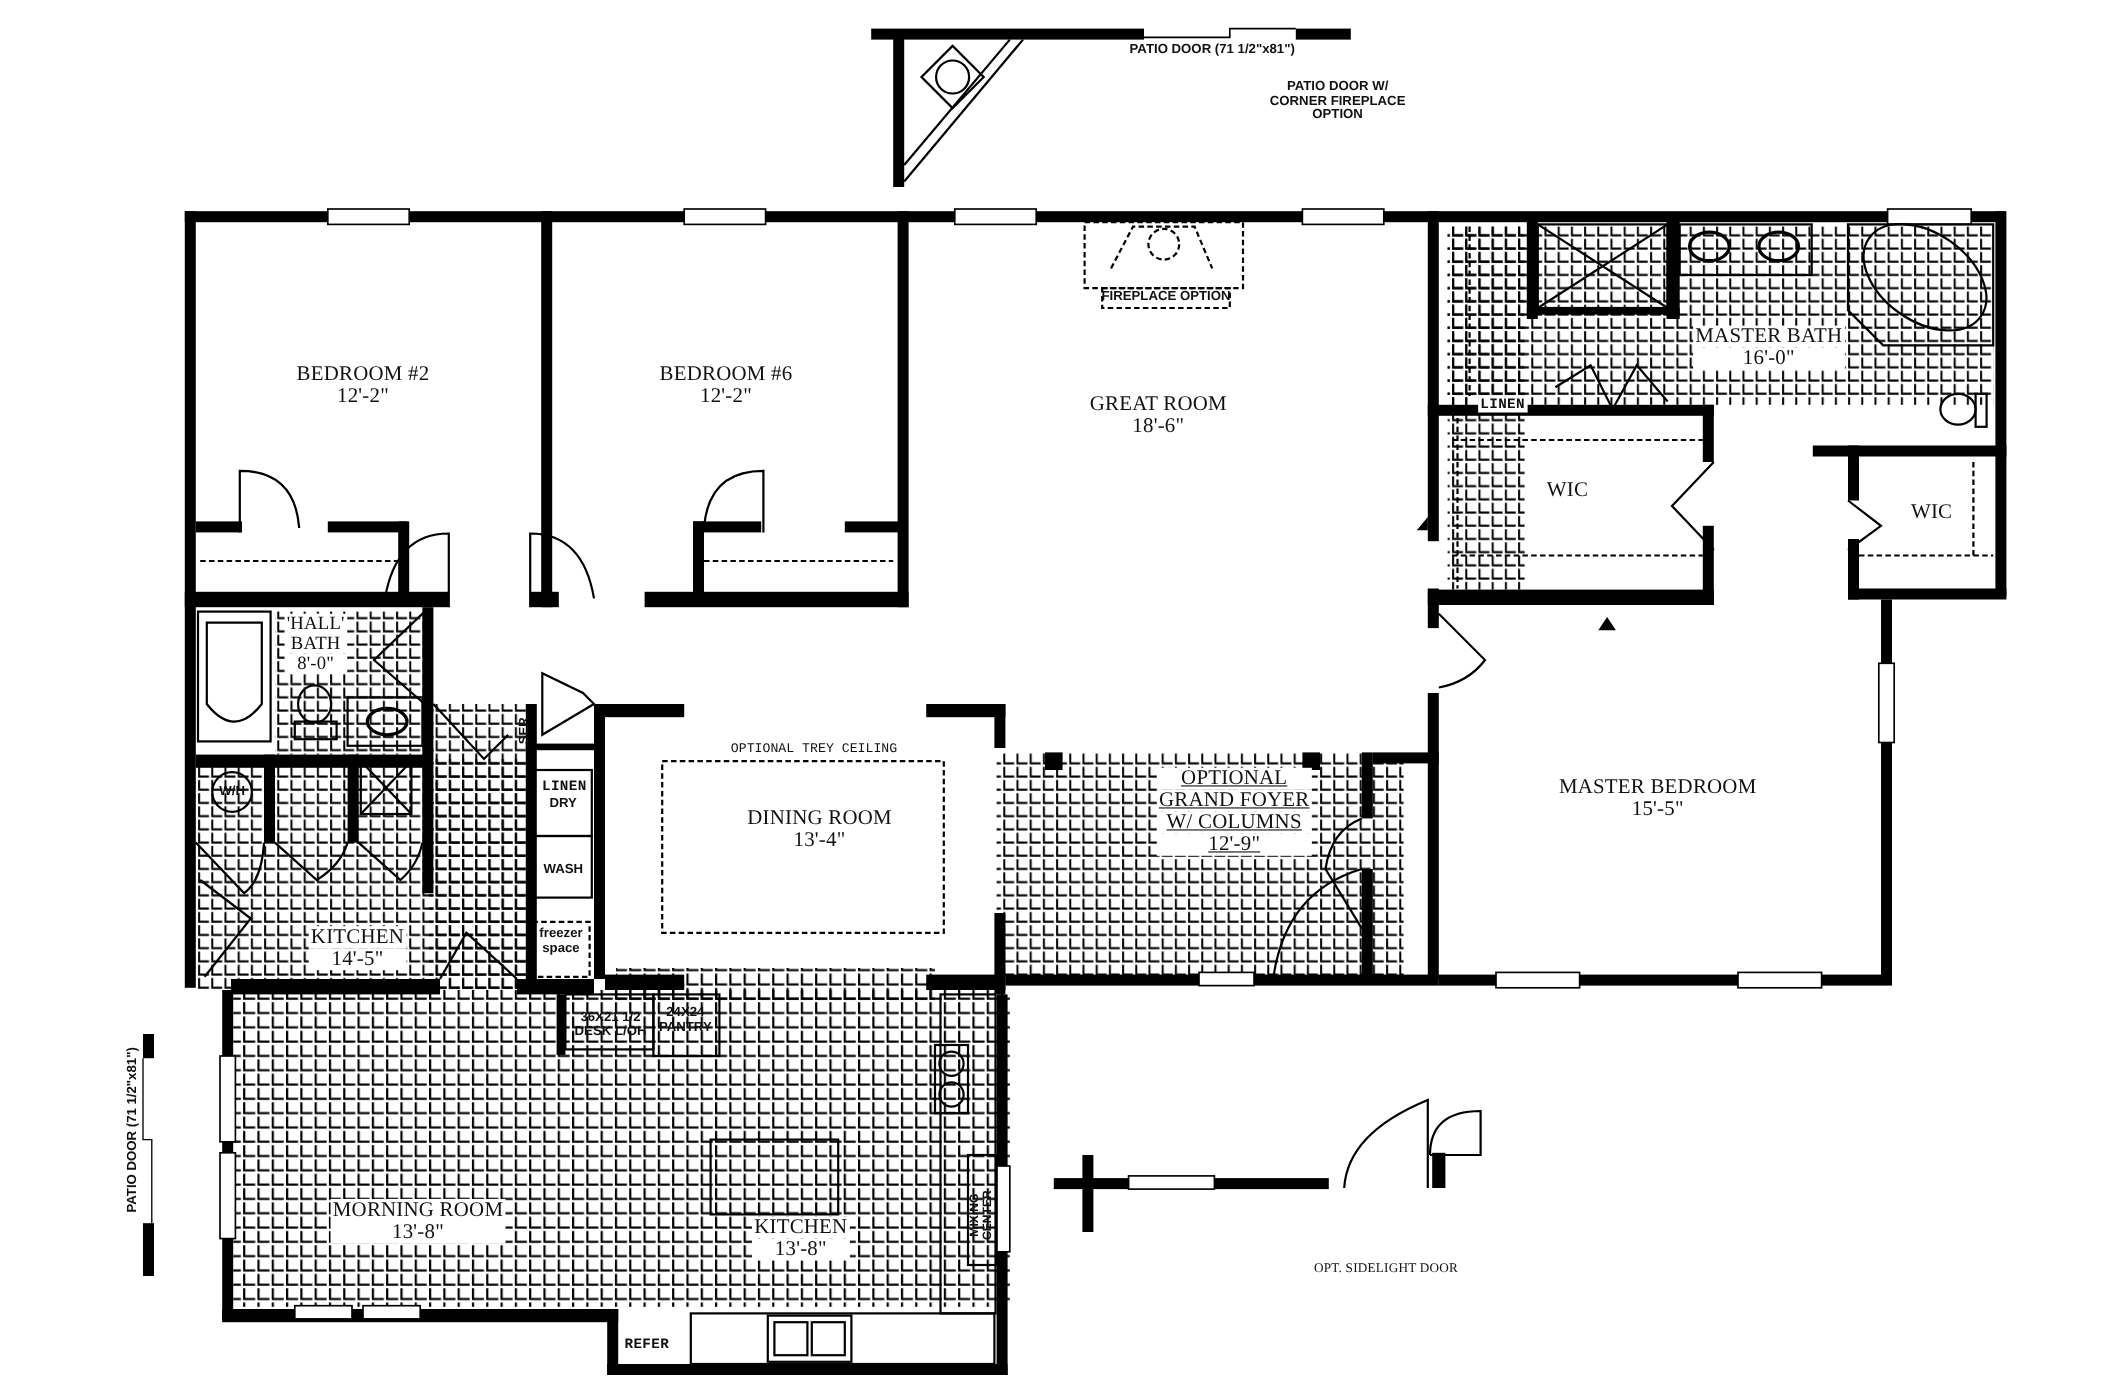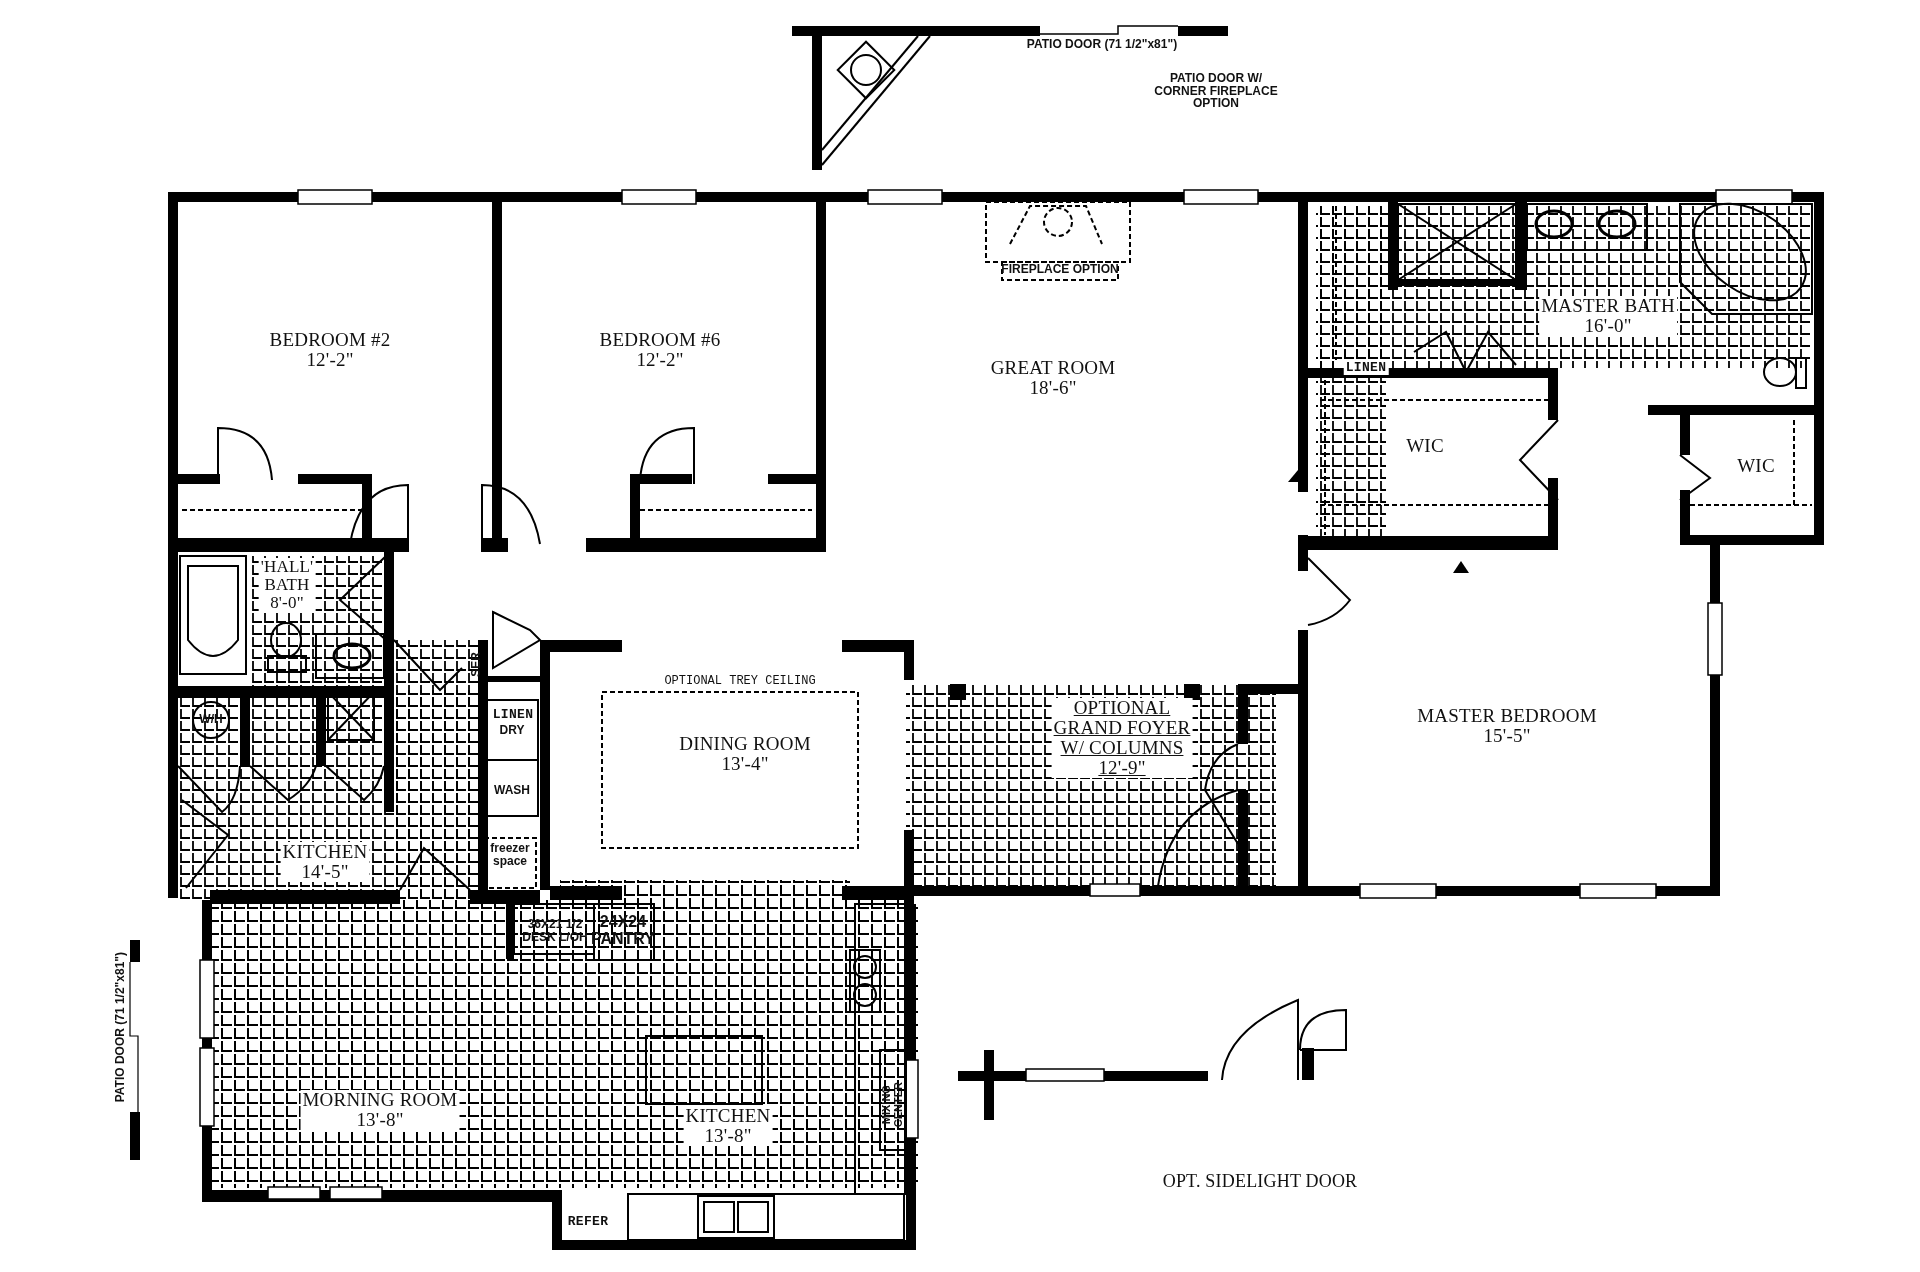--- a/index.html
+++ b/index.html
@@ -322,32 +322,32 @@
 <div class="lbl cad-sm" style="left:512px;top:784px;">WASH</div>
 <div class="lbl" style="left:510px;top:842px;font-family:'Liberation Sans',sans-serif;font-size:12px;font-weight:bold;">
   <div>freezer</div>
   <div>space</div>
 </div>
 <div class="lbl cad-sm" style="left:211px;top:713px;">W/H</div>
 <div class="lbl" style="left:555px;top:918px;font-family:'Liberation Sans',sans-serif;font-size:12px;font-weight:bold;">
   <div>36X21 1/2</div>
   <div>DESK L/OH</div>
 </div>
-<div class="lbl" style="left:623px;top:914px;font-family:'Liberation Sans',sans-serif;font-size:16px;font-weight:bold;">
+<div class="lbl" style="left:623px;top:914px;font-family:'Liberation Sans',sans-serif;font-size:12px;font-weight:bold;">
   <div>24X24</div>
   <div>PANTRY</div>
 </div>
 <div class="lbl cad" style="left:588px;top:1172px;background:#fff;padding:0 3px;">REFER</div>
 <div class="lbl vert" style="left:880px;top:1082px;font-family:'Liberation Sans',sans-serif;font-size:11px;font-weight:bold;line-height:1.1;">
   <span>MIXING</span><br>
   <span>CENTER</span>
 </div>
 
 <div class="lbl" style="left:740px;top:675px;font-family:'Liberation Mono',monospace;font-size:12px;">OPTIONAL TREY CEILING</div>
 <div class="lbl cad-sm" style="left:1060px;top:263px;">FIREPLACE OPTION</div>
 <div class="lbl cad-sm" style="left:1102px;top:38px;">PATIO DOOR (71 1/2"x81")</div>
 <div class="lbl cad-sm" style="left:1216px;top:72px;">
   <div>PATIO DOOR W/</div>
   <div>CORNER FIREPLACE</div>
   <div>OPTION</div>
 </div>
 <div class="lbl cad-sm vert" style="left:114px;top:952px;">PATIO DOOR (71 1/2"x81")</div>
-<div class="lbl room" style="left:1260px;top:1172px;font-size:18px;text-align:right;">OPT. SIDELIGHT DOOR</div>
+<div class="lbl room" style="left:1260px;top:1146px;font-size:12px;text-align:right;">OPT. SIDELIGHT DOOR</div>
 
 </body></html>

